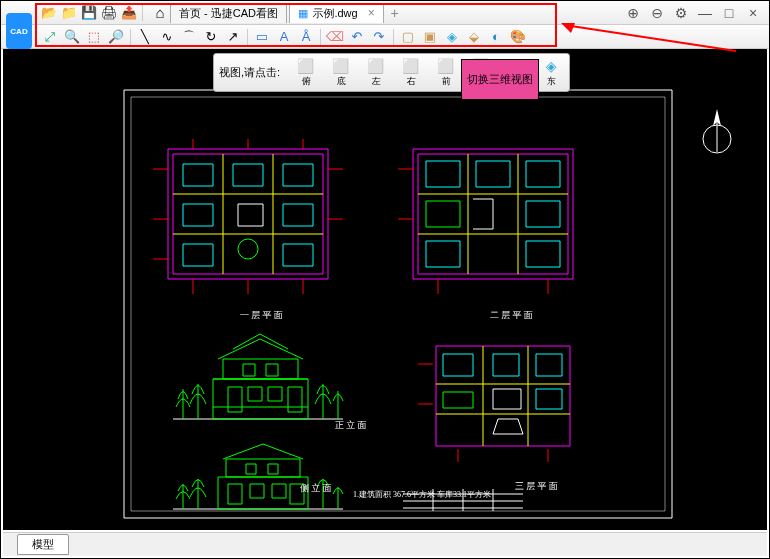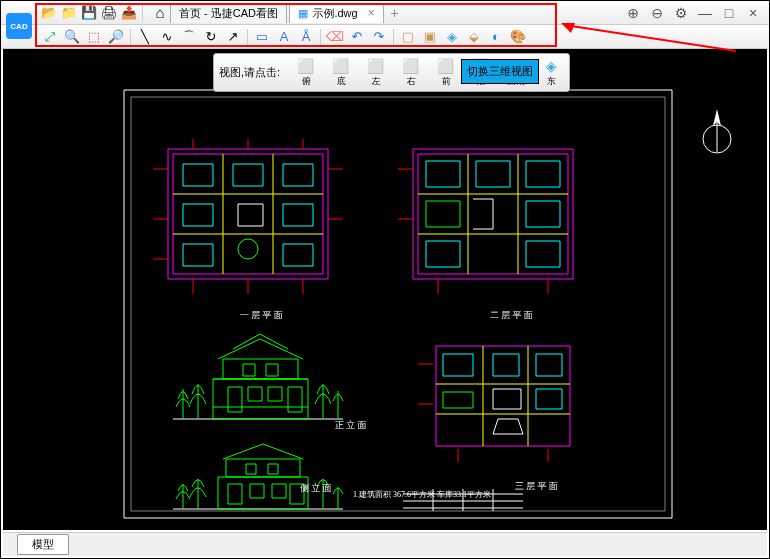--- a/index.html
+++ b/index.html
@@ -1,38 +1,38 @@
 <!DOCTYPE html>
 <html><head>
 <meta charset="utf-8">
 <style>
 * { box-sizing: border-box; margin: 0; padding: 0; }
 body { width: 770px; height: 559px; font-family: "Microsoft YaHei", sans-serif; font-size: 11px; background: #fff; position: relative; overflow: hidden; }
 .app { width: 100%; height: 100%; border: 1px solid #000; position: relative; }
-.app-icon { position: absolute; left: 5px; top: 12px; width: 26px; height: 26px; background: #1e90ff; border-radius: 4px; color: #fff; font-size: 8px; display: flex; align-items: center; justify-content: center; font-weight: bold; }
+.app-icon { position: absolute; left: 5px; top: 12px; width: 26px; height: 36px; background: #1e90ff; border-radius: 4px; color: #fff; font-size: 8px; display: flex; align-items: center; justify-content: center; font-weight: bold; }
 .highlight-box { position: absolute; left: 34px; top: 2px; width: 522px; height: 44px; border: 2px solid #ff0000; pointer-events: none; z-index: 10; }
 .arrow { position: absolute; left: 560px; top: 22px; width: 180px; height: 30px; pointer-events: none; z-index: 10; }
 .arrow svg { width: 100%; height: 100%; }
 .titlebar { height: 24px; display: flex; align-items: center; padding-left: 38px; background: linear-gradient(#fdfdfd,#ececec); border-bottom: 1px solid #ccc; }
 .tb-icon { width: 16px; height: 16px; margin: 0 2px; display: flex; align-items: center; justify-content: center; font-size: 13px; }
 .tabs { display: flex; align-items: center; margin-left: 4px; flex: 1; height: 100%; }
 .tab { display: flex; align-items: center; height: 20px; padding: 0 8px; border: 1px solid #aaa; border-bottom: none; border-radius: 3px 3px 0 0; margin-right: 2px; background: #f5f5f5; font-size: 11px; gap: 4px; }
 .tab.active { background: #fff; }
 .tab-close { margin-left: 6px; color: #888; font-size: 12px; }
 .tab-add { width: 18px; text-align: center; color: #888; font-size: 14px; }
 .winbtns { margin-left: auto; display: flex; gap: 8px; padding-right: 8px; align-items: center; }
 .winbtn { font-size: 14px; color: #555; width: 16px; text-align: center; }
 .toolbar { height: 24px; display: flex; align-items: center; padding-left: 38px; background: linear-gradient(#fdfdfd,#ececec); border-bottom: 1px solid #ccc; }
 .tbtn { width: 20px; height: 20px; margin: 0 1px; display: flex; align-items: center; justify-content: center; font-size: 13px; }
 .sep { width: 1px; height: 16px; background: #ccc; margin: 0 3px; }
 .view-panel { position: absolute; left: 212px; top: 52px; background: linear-gradient(#fff,#e8e8e8); border: 1px solid #aaa; border-radius: 3px; padding: 3px 5px; display: flex; align-items: center; gap: 9px; z-index: 5; box-shadow: 1px 1px 3px rgba(0,0,0,.3); }
 .vp-label { font-size: 11px; margin-right: 4px; }
 .vp-btn { display: flex; flex-direction: column; align-items: center; width: 26px; font-size: 9px; }
 .vp-btn .ico { width: 20px; height: 18px; display: flex; align-items: center; justify-content: center; font-size: 14px; color: #c9a857; }
-.tooltip { position: absolute; left: 460px; top: 58px; background: #0ea5e9; border: 1px solid #000; padding: 4px 5px; font-size: 11px; z-index: 6; }
+.tooltip { position: absolute; left: 460px; top: 58px; background: #ec4899; border: 1px solid #000; padding: 12px 5px; font-size: 11px; z-index: 6; }
 .canvas { position: absolute; left: 2px; top: 48px; right: 2px; bottom: 28px; background: #000; overflow: hidden; }
 .drawing-frame { position: absolute; left: 120px; top: 40px; width: 550px; height: 430px; }
 .compass { position: absolute; right: 30px; top: 55px; width: 40px; height: 55px; }
 .floor-plan { position: absolute; }
 .fp1 { left: 150px; top: 90px; width: 190px; height: 160px; }
 .fp2 { left: 395px; top: 90px; width: 190px; height: 160px; }
 .fp3 { left: 415px; top: 285px; width: 170px; height: 130px; }
 .elev1 { left: 165px; top: 280px; width: 180px; height: 95px; }
 .elev2 { left: 165px; top: 390px; width: 180px; height: 75px; }
 .plan-label { position: absolute; color: #fff; font-size: 9px; font-family: SimSun; margin-left: 22px; }

